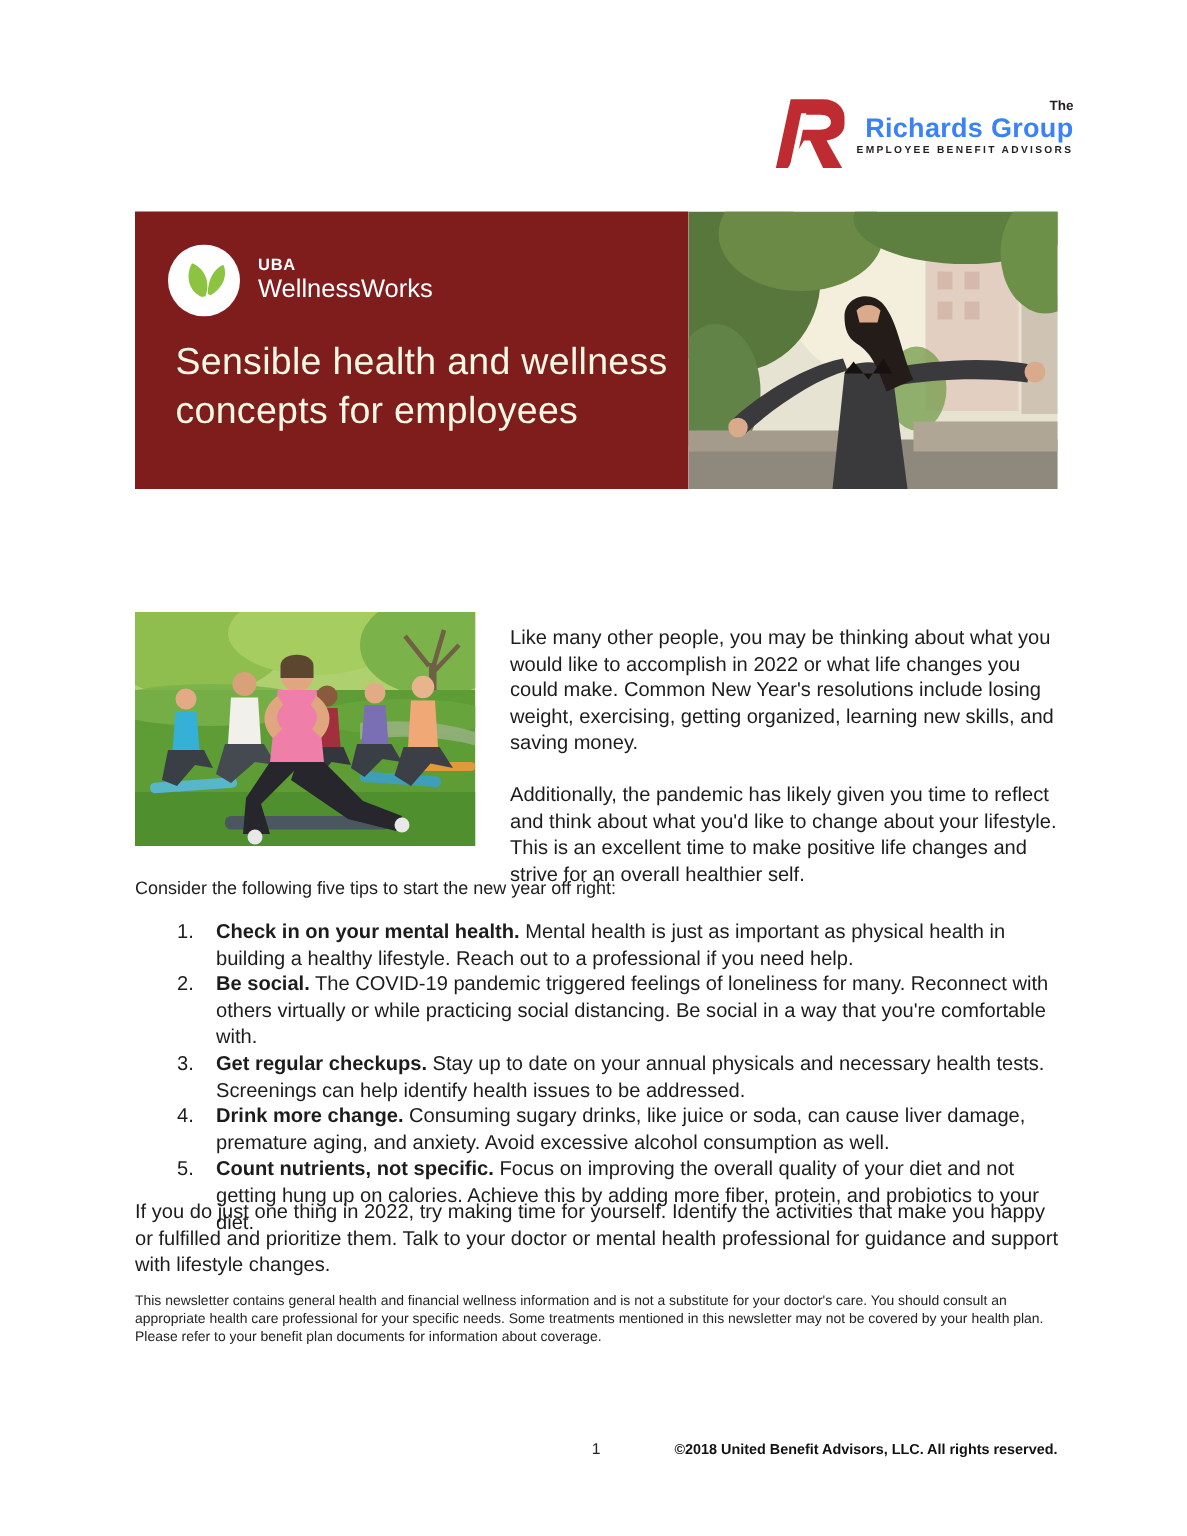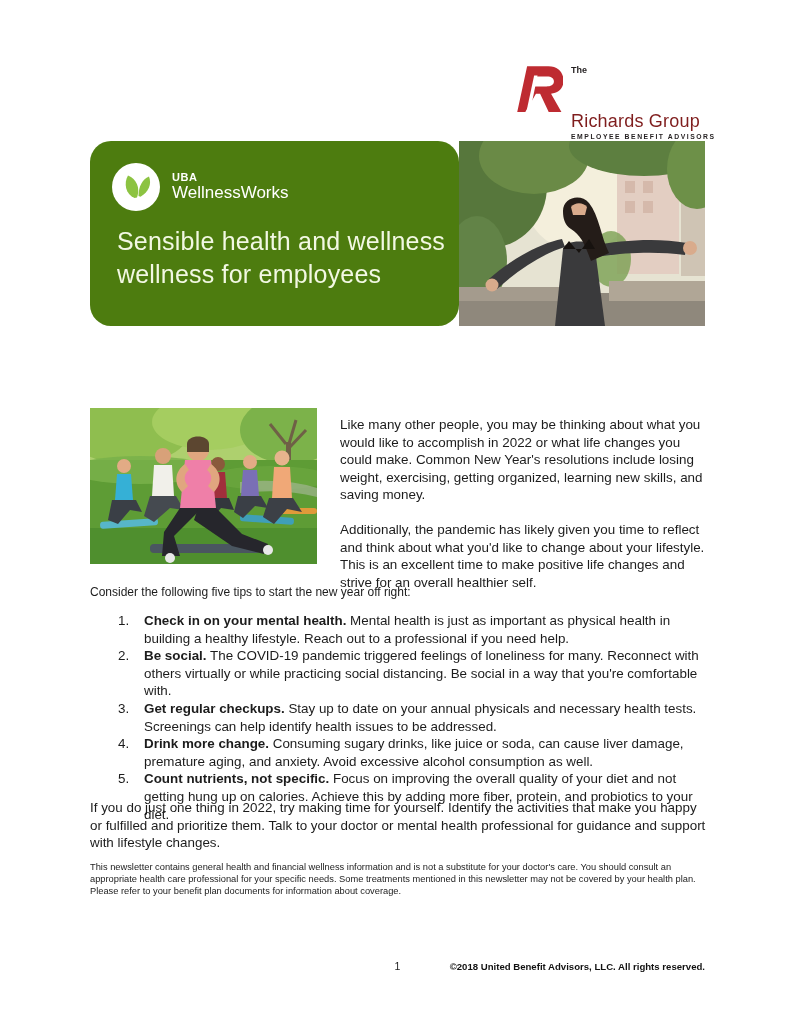--- a/index.html
+++ b/index.html
@@ -6,28 +6,28 @@
   html,body { background:#ffffff; }
   .page {
     position:relative; width:791px; height:1024px; background:#ffffff;
     font-family:"Liberation Sans", sans-serif; color:#1c1c1c; overflow:hidden;
     margin:0 auto;
   }
 
   
   .brand { position:absolute; left:511px; top:60px; display:flex; align-items:flex-start; }
   .brand-r { width:52px; height:56px; margin-right:8px; }
-  .brand-text { padding-top:6px; }
+  .brand-text { padding-top:6px;text-align:right; }
   .brand-the { font-size:9px; font-weight:bold; color:#231f20; line-height:9px; }
-  .brand-name { font-size:18px; font-weight:normal; color:#7f1d1d; line-height:20px; letter-spacing:.2px;margin-top:36px; }
+  .brand-name { font-size:18px; font-weight:bold; color:#3b82f6; line-height:20px; letter-spacing:.2px; }
   .brand-tagline { font-size:6.8px; font-weight:bold; color:#231f20; letter-spacing:1.55px; margin-top:2px; }
 
   
   .banner { position:absolute; left:90px; top:141px; width:615px; height:185px; display:flex; }
-  .banner-green { width:373px; height:100%; background:#4d7c0f; position:relative;border-radius:21px; }
+  .banner-green { width:373px; height:100%; background:#7f1d1d; position:relative; }
   .banner-photo { width:248px; height:100%; position:relative; overflow:hidden; }
   .banner-photo svg { display:block; }
   .uba-logo { position:absolute; left:22px; top:22px; display:flex; align-items:center; }
   .uba-circle { width:48px; height:48px; }
   .uba-words { margin-left:12px; color:#ffffff; }
   .uba-org { font-size:11px; font-weight:bold; letter-spacing:.5px; line-height:12px; }
   .uba-product { font-size:17px; line-height:20px; }
   .banner-headline {
     position:absolute; left:27px; top:84px; width:330px;
     color:#f2f8e3; font-size:25px; line-height:33px; font-weight:normal; letter-spacing:.2px;
@@ -86,21 +86,21 @@
           <path d="M22.5,35 C13.5,31 11.5,20.5 16,12.5 C24.5,16 28.5,25 25,34.5 Z" fill="#8cc341"></path>
           <path d="M26.5,33 C26.5,23.5 30.5,16 37,13.5 C40,21 36.5,29 28.5,33.8 Z" fill="#8cc341"></path>
         </svg>
         <div class="uba-words">
           <div class="uba-org">UBA</div>
           <div class="uba-product">WellnessWorks</div>
         </div>
       </div>
       <div class="banner-headline">
         <div>Sensible health and wellness</div>
-        <div>wellness for employees</div>
+        <div>concepts for employees</div>
       </div>
     </div>
     <div class="banner-photo">
       <svg width="248" height="185" viewBox="0 0 248 185" aria-hidden="true">
         <rect width="248" height="185" fill="#e6e3d2"></rect>
         <circle cx="120" cy="55" r="55" fill="#f4efdc"></circle>
 
         <rect x="158" y="28" width="62" height="105" fill="#e3cec2"></rect>
         <rect x="222" y="55" width="26" height="80" fill="#cfc4b4"></rect>
         <rect x="166" y="40" width="10" height="12" fill="#d5b9ab"></rect>

